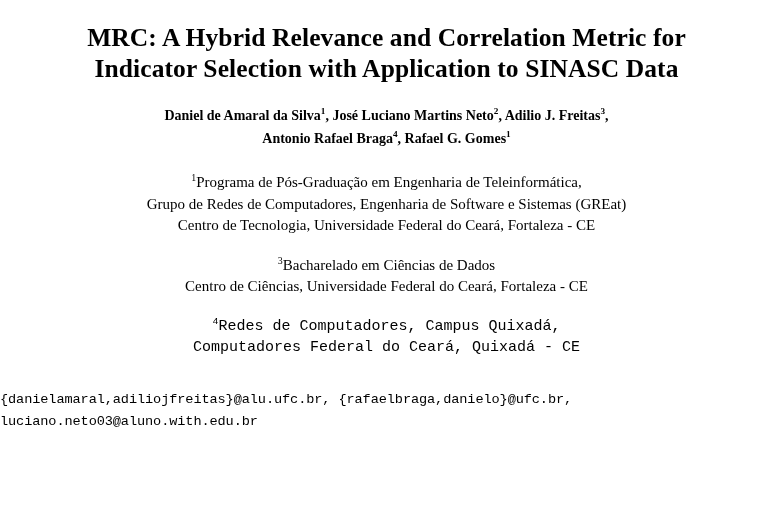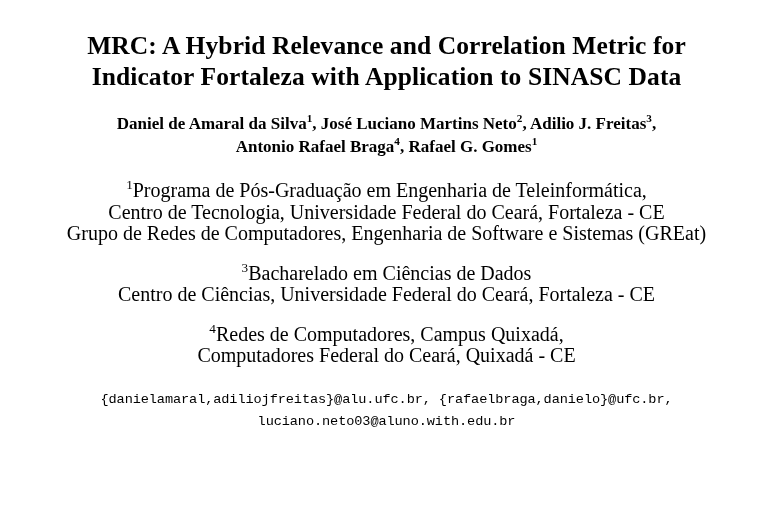--- a/index.html
+++ b/index.html
@@ -13,21 +13,21 @@
     background: #ffffff;
     color: #000000;
     font-family: "Liberation Serif", "DejaVu Serif", serif;
     overflow: hidden;
   }
 
   .page {
     width: 773px;
     height: 522px;
     box-sizing: border-box;
-    padding: 8px;
+    padding: 0;
     position: relative;
     display: flex;
     flex-direction: column;
     align-items: center;
   }
 
   
   .title-block {
     width: 100%;
     text-align: center;
@@ -41,21 +41,21 @@
     white-space: nowrap;
   }
 
   
   .authors-block {
     width: 100%;
     text-align: center;
     margin-top: 20px;
   }
   .author-line {
-    font-size: 17px;
+    font-size: 14px;
     font-weight: bold;
     line-height: 23px;
     white-space: nowrap;
   }
 
   sup {
     font-size: 0.66em;
     vertical-align: super;
     line-height: 0;
     font-weight: inherit;
@@ -64,67 +64,68 @@
   
   .affiliations {
     width: 100%;
     text-align: center;
     margin-top: 22px;
   }
   .affil-block {
     margin-bottom: 18px;
   }
   .affil-block:last-child {
-    margin-bottom: 0;
+    margin-bottom: 8px;
+    font-family: Liberation Mono, monospace;
   }
   .affil-line {
-    font-size: 20px;
+    font-size: 15px;
     line-height: 21.5px;
     white-space: nowrap;
   }
 
   
   .emails {
     width: 100%;
-    text-align: center;
+    text-align: left;
     margin-top: 22px;
     font-family: "Liberation Mono", "DejaVu Sans Mono", monospace;
   }
   .email-line {
     font-size: 13.6px;
     line-height: 22px;
     letter-spacing: -0.1px;
     white-space: nowrap;
   }
 </style>
 </head>
 <body>
 
 <div class="page">
 
   <div class="title-block">
     <div class="title-line">MRC: A Hybrid Relevance and Correlation Metric for</div>
-    <div class="title-line">Indicator Fortaleza with Application to SINASC Data</div>
+    <div class="title-line">Indicator Selection with Application to SINASC Data</div>
   </div>
 
   <div class="authors-block">
     <div class="author-line">
       <span>Daniel de Amaral da Silva</span><sup>1</sup><span>, </span><span>José Luciano Martins Neto</span><sup>2</sup><span>, </span><span>Adilio J. Freitas</span><sup>3</sup><span>,</span>
     </div>
     <div class="author-line">
       <span>Antonio Rafael Braga</span><sup>4</sup><span>, </span><span>Rafael G. Gomes</span><sup>1</sup>
     </div>
   </div>
 
   <div class="affiliations">
 
     <div class="affil-block">
       <div class="affil-line"><sup>1</sup><span>Programa de Pós-Graduação em Engenharia de Teleinformática,</span></div>
+      <div class="affil-line">Grupo de Redes de Computadores, Engenharia de Software e Sistemas (GREat)</div>
       <div class="affil-line">Centro de Tecnologia, Universidade Federal do Ceará, Fortaleza - CE</div>
-      <div class="affil-line">Grupo de Redes de Computadores, Engenharia de Software e Sistemas (GREat)</div>
     </div>
 
     <div class="affil-block">
     </div>
 
     <div class="affil-block">
       <div class="affil-line"><sup>3</sup><span>Bacharelado em Ciências de Dados</span></div>
       <div class="affil-line">Centro de Ciências, Universidade Federal do Ceará, Fortaleza - CE</div>
     </div>
 

